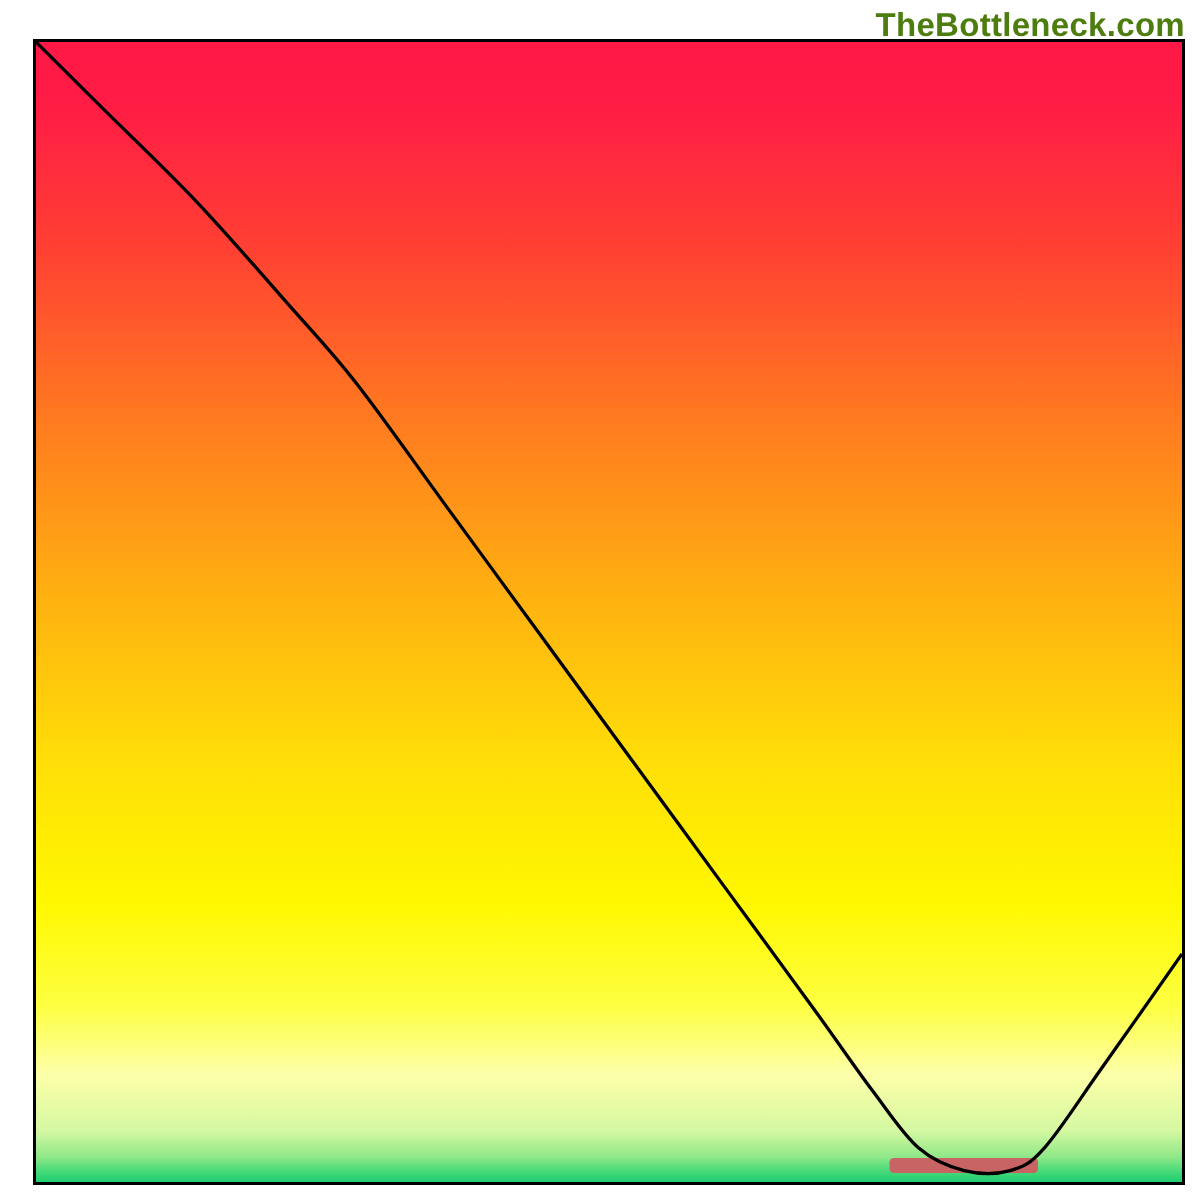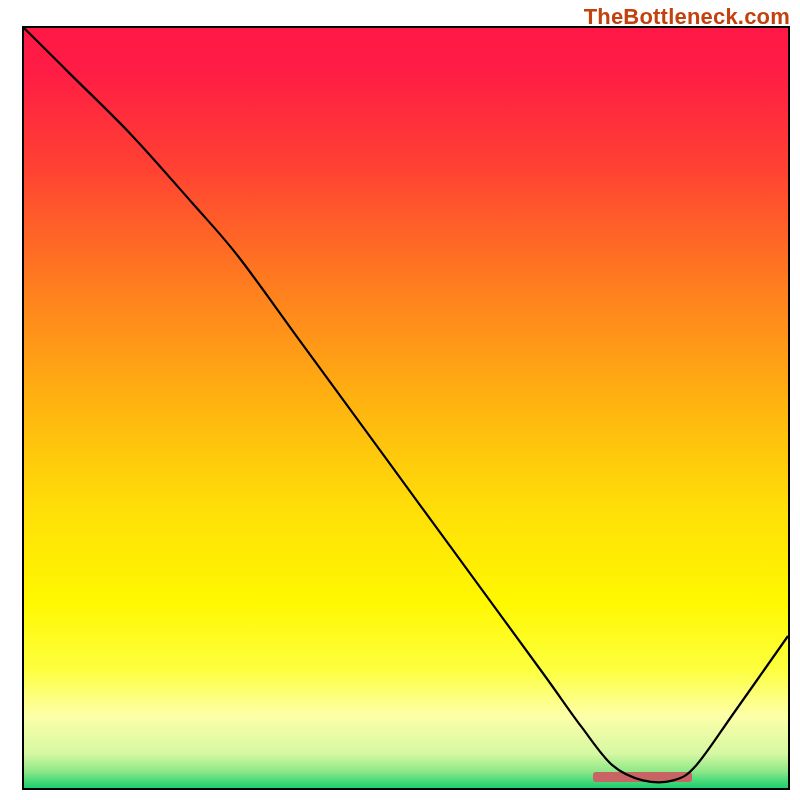--- a/index.html
+++ b/index.html
@@ -15,21 +15,21 @@
     position: relative;
     width: 800px;
     height: 800px;
   }
   .watermark {
     position: absolute;
     top: 4px;
     right: 10px;
     font-size: 22px;
     font-weight: 600;
-    color: #c2410c;
+    color: #4d7c0f;
     letter-spacing: 0.2px;
     z-index: 50;
   }
   .plot {
     position: absolute;
     box-sizing: border-box;
     border: 2px solid #000;
     overflow: hidden;
   }
   .gradient {

